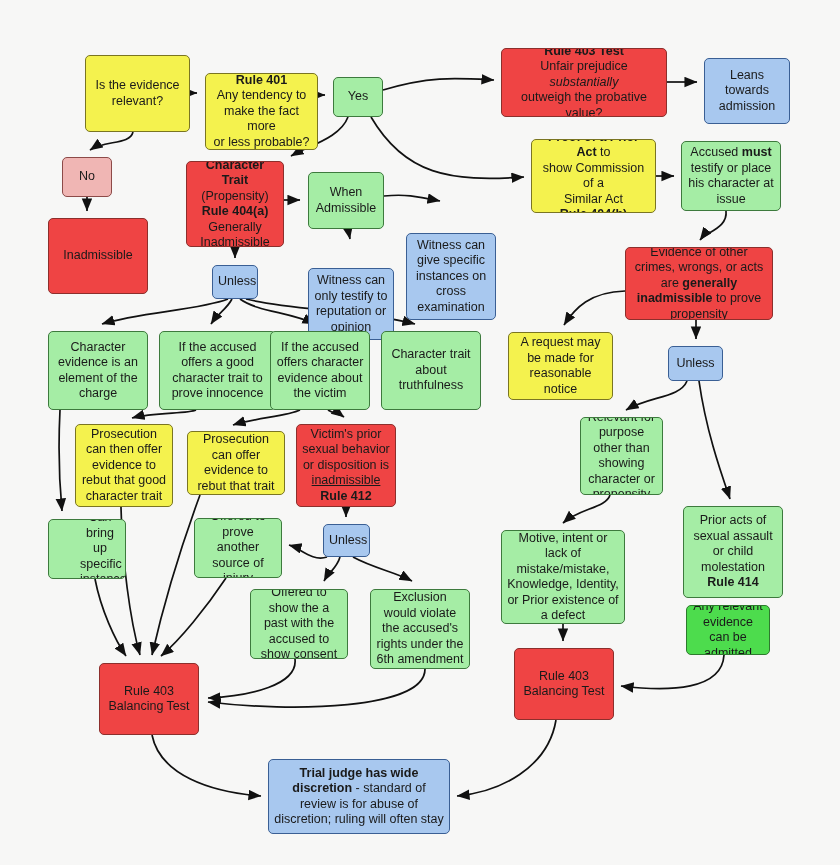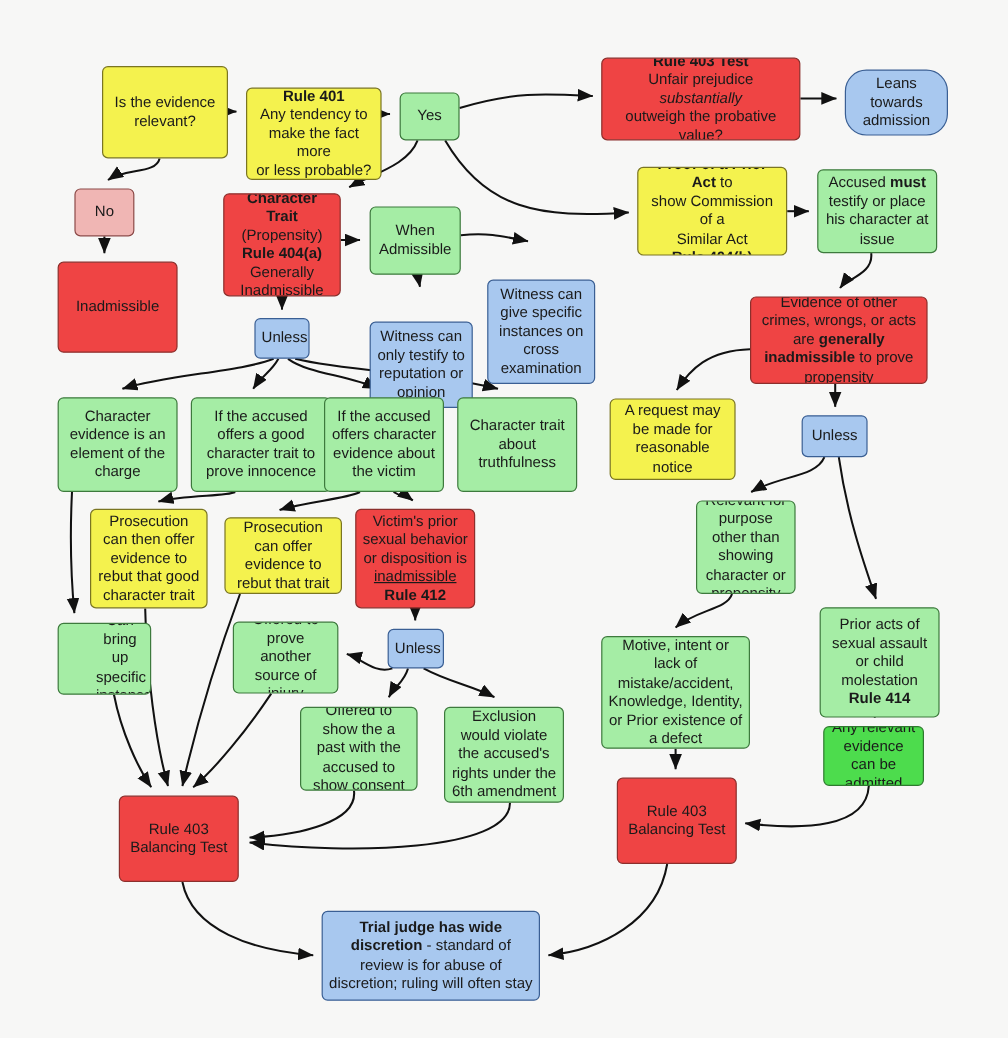--- a/index.html
+++ b/index.html
@@ -136,21 +136,21 @@
     </div>
     <div class="node yellow" style="left: 205px; top: 73px; width: 113px; height: 77px;">
       <span class="txt"><b>Rule 401</b><br>Any tendency to<br>make the fact more<br>or less probable?</span>
     </div>
     <div class="node green" style="left: 333px; top: 77px; width: 50px; height: 40px;">
       <span class="txt">Yes</span>
     </div>
     <div class="node red" style="left: 501px; top: 48px; width: 166px; height: 69px;">
       <span class="txt"><b>Rule 403 Test</b><br>Unfair prejudice <i>substantially</i><br>outweigh the probative value?</span>
     </div>
-    <div class="node blue" style="left: 704px; top: 58px; width: 86px; height: 55px; border-radius: 18px;">
+    <div class="node blue" style="left: 704px; top: 58px; width: 86px; height: 66px;">
       <span class="txt">Leans towards admission</span>
     </div>
     <div class="node pink" style="left: 62px; top: 157px; width: 50px; height: 40px;">
       <span class="txt">No</span>
     </div>
     <div class="node red" style="left: 48px; top: 218px; width: 100px; height: 76px;">
       <span class="txt">Inadmissible</span>
     </div>
     <div class="node red" style="left: 186px; top: 161px; width: 98px; height: 86px;">
       <span class="txt"><b>Character Trait</b><br>(Propensity)<br><b>Rule 404(a)</b><br>Generally<br>Inadmissible</span>
@@ -212,21 +212,21 @@
     <div class="node green" style="left: 48px; top: 519px; width: 78px; height: 60px; padding-left: 31px;">
       <span class="txt">Can bring up specific instances</span>
     </div>
     <div class="node green" style="left: 194px; top: 518px; width: 88px; height: 60px;">
       <span class="txt">Offered to prove another source of injury</span>
     </div>
     <div class="node blue" style="left: 323px; top: 524px; width: 47px; height: 33px;">
       <span class="txt">Unless</span>
     </div>
     <div class="node green" style="left: 501px; top: 530px; width: 124px; height: 94px;">
-      <span class="txt">Motive, intent or lack of mistake/accident, Knowledge, Identity, or Prior existence of a defect</span>
+      <span class="txt">Motive, intent or lack of mistake/mistake, Knowledge, Identity, or Prior existence of a defect</span>
     </div>
     <div class="node green" style="left: 250px; top: 589px; width: 98px; height: 70px;">
       <span class="txt">Offered to show the a past with the accused to show consent</span>
     </div>
     <div class="node green" style="left: 370px; top: 589px; width: 100px; height: 80px;">
       <span class="txt">Exclusion would violate the accused's rights under the 6th amendment</span>
     </div>
     <div class="node green2" style="left: 686px; top: 605px; width: 84px; height: 50px;">
       <span class="txt">Any relevant evidence can be admitted</span>
     </div>

